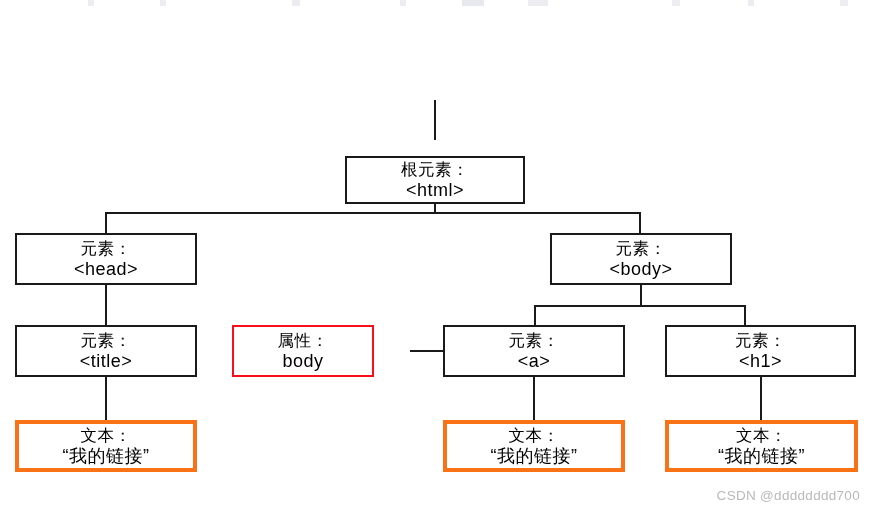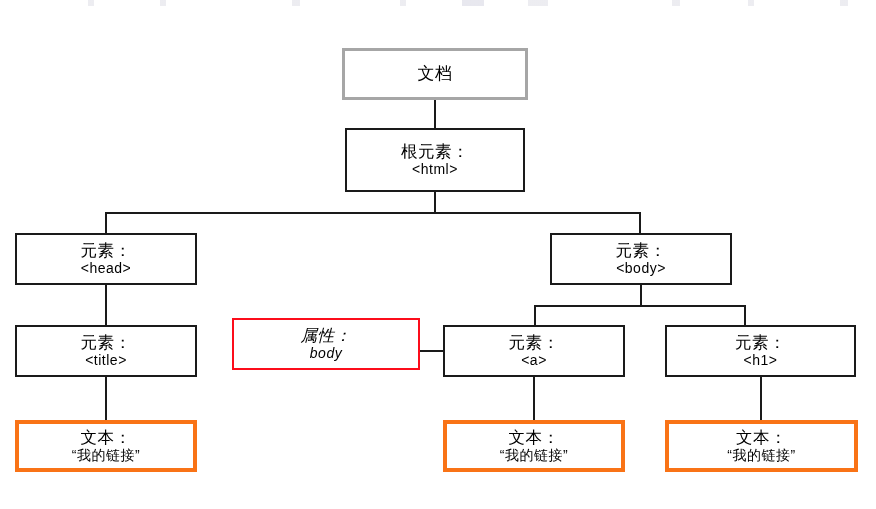--- a/index.html
+++ b/index.html
@@ -37,21 +37,21 @@
   .node .l1,
   .node .l2 {
     display: block;
     white-space: pre;
   }
   .node .l1 {
     font-size: 16.5px;
     letter-spacing: 0.5px;
   }
   .node .l2 {
-    font-size: 14px;
+    font-size: 18px;
     letter-spacing: 0.5px;
     margin-top: 1px;
   }
 
   .node.single .l1 {
     font-size: 17px;
   }
 
   .border-gray   { border: 3px solid #a6a6a6; }
   .border-black  { border: 2px solid #1a1a1a; }
@@ -122,45 +122,42 @@
   <div class="ln h" style="left:534px; top:305px; width:212px;"></div>
   <div class="ln v" style="left:534px; top:305px; height:20px;"></div>
   <div class="ln v" style="left:744px; top:305px; height:20px;"></div>
 
   <div class="ln h" style="left:410px; top:350px; width:33px;"></div>
 
   <div class="ln v" style="left:533px; top:377px; height:43px;"></div>
 
   <div class="ln v" style="left:760px; top:377px; height:43px;"></div>
 
-  <div class="node single border-gray" style="left:342px; top:48px; width:186px; height:52px;">
-    <span class="l1">文档</span>
-  </div>
 
-  <div class="node border-black" style="left:345px; top:128px; width:180px; height:64px;">
+  <div class="node border-black" style="left:345px; top:156px; width:180px; height:48px;">
     <span class="l1">根元素：</span>
     <span class="l2">&lt;html&gt;</span>
   </div>
 
   <div class="node border-black" style="left:15px; top:233px; width:182px; height:52px;">
     <span class="l1">元素：</span>
     <span class="l2">&lt;head&gt;</span>
   </div>
 
   <div class="node border-black" style="left:550px; top:233px; width:182px; height:52px;">
     <span class="l1">元素：</span>
     <span class="l2">&lt;body&gt;</span>
   </div>
 
   <div class="node border-black" style="left:15px; top:325px; width:182px; height:52px;">
     <span class="l1">元素：</span>
     <span class="l2">&lt;title&gt;</span>
   </div>
 
-  <div class="node border-red" style="left:232px; top:318px; width:188px; height:52px;font-style:italic;">
+  <div class="node border-red" style="left:232px; top:325px; width:142px; height:52px;">
     <span class="l1">属性：</span>
     <span class="l2">body</span>
   </div>
 
   <div class="node border-black" style="left:443px; top:325px; width:182px; height:52px;">
     <span class="l1">元素：</span>
     <span class="l2">&lt;a&gt;</span>
   </div>
 
   <div class="node border-black" style="left:665px; top:325px; width:191px; height:52px;">
@@ -176,14 +173,15 @@
   <div class="node border-blue" style="left:443px; top:420px; width:182px; height:52px;">
     <span class="l1">文本：</span>
     <span class="l2">“我的链接”</span>
   </div>
 
   <div class="node border-blue" style="left:665px; top:420px; width:193px; height:52px;">
     <span class="l1">文本：</span>
     <span class="l2">“我的链接”</span>
   </div>
 
+  <div id="watermark">CSDN @dddddddd700</div>
 
 </div>
 
 </body></html>

